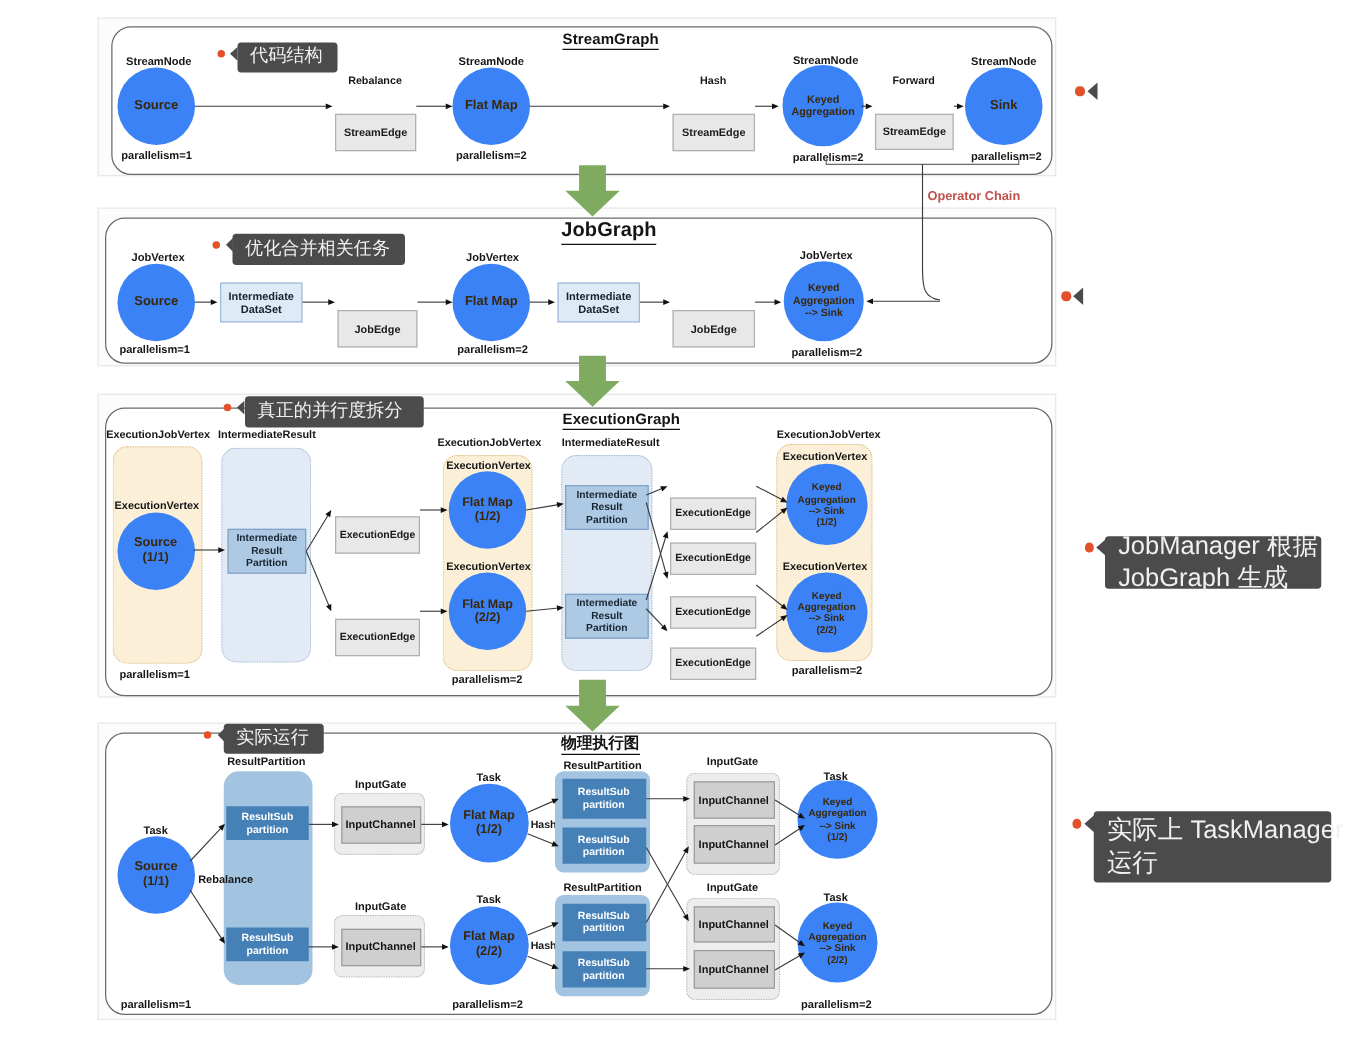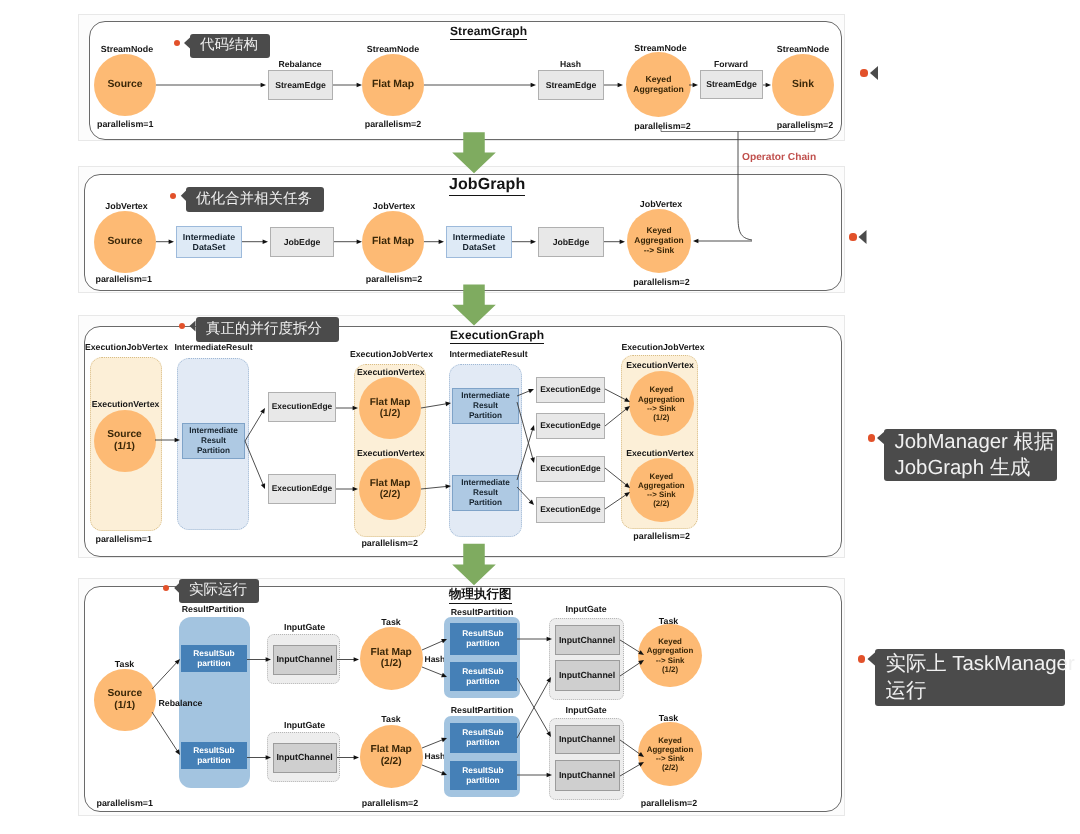--- a/index.html
+++ b/index.html
@@ -2,23 +2,23 @@
 <html><head>
 <meta charset="utf-8">
 <title>Flink Graph Transformation</title>
 <style>
 html,body{margin:0;padding:0;background:#ffffff;}
 body{width:1080px;height:834px;font-family:"Liberation Sans",sans-serif;overflow:hidden;-webkit-font-smoothing:antialiased;text-rendering:geometricPrecision;}
 #stage{position:relative;width:1080px;height:834px;background:#ffffff;}
 .outerbox{position:absolute;background:#fcfcfc;border:1px solid #e8e8e8;box-sizing:border-box;}
 .panel{position:absolute;background:#ffffff;border:1.1px solid #6a6a6a;border-radius:16px;box-sizing:border-box;}
 .ptitle{position:absolute;font-weight:bold;color:#141414;white-space:nowrap;border-bottom:1.3px solid #141414;line-height:1;padding-bottom:2px;}
-.circ{position:absolute;border-radius:50%;background:#fdba74;display:flex;align-items:center;justify-content:center;text-align:center;color:#3a2708;font-weight:bold;line-height:1.15;}
+.circ{position:absolute;border-radius:50%;background:#3b82f6;display:flex;align-items:center;justify-content:center;text-align:center;color:#3a2708;font-weight:bold;line-height:1.15;}
 .box{position:absolute;box-sizing:border-box;display:flex;align-items:center;justify-content:center;text-align:center;line-height:1.18;}
-.gbox{background:#e8e8e8;border:1px solid #b0b0b0;color:#1a1a1a;font-weight:bold;}
+.gbox{background:#e8e8e8;border:1px solid #b0b0b0;color:#1a1a1a;font-weight:bold;margin-top:21px;}
 .bbox{background:#deeaf6;border:1px solid #9dbadb;color:#16232f;font-weight:bold;}
 .lbl{position:absolute;font-weight:bold;color:#161616;white-space:nowrap;line-height:1.1;}
 svg.ov{position:absolute;left:0;top:0;width:1080px;height:834px;overflow:visible;}
 .callout{position:absolute;background:#4b4b4b;color:#f0f0f0;box-sizing:border-box;display:flex;flex-direction:column;justify-content:center;white-space:nowrap;border-radius:3px;}
 .cdot{position:absolute;border-radius:50%;background:#e2512a;}
 
 </style>
 </head>
 <body>
 
@@ -144,21 +144,21 @@
 <div class="callout" style="left:190px;top:33.5px;width:80px;height:24.5px;font-size:14.5px;padding-left:10px;justify-content:center;">代码结构</div>
 <div class="cdot" style="left:173.8px;top:40px;width:6px;height:6px;"></div>
 <div class="callout" style="left:186px;top:186.5px;width:138px;height:25px;font-size:14.5px;padding-left:10px;justify-content:center;">优化合并相关任务</div>
 <div class="cdot" style="left:170px;top:192.6px;width:6.4px;height:6.4px;"></div>
 <div class="callout" style="left:196px;top:316.5px;width:143px;height:25px;font-size:14.5px;padding-left:10px;justify-content:center;">真正的并行度拆分</div>
 <div class="cdot" style="left:179px;top:322.8px;width:6.4px;height:6.4px;"></div>
 <div class="callout" style="left:179px;top:578.5px;width:80px;height:24px;font-size:14.5px;padding-left:10px;justify-content:center;">实际运行</div>
 <div class="cdot" style="left:163px;top:584.8px;width:6.4px;height:6.4px;"></div>
 <div class="cdot" style="left:860.4px;top:69.4px;width:7.2px;height:7.2px;"></div>
 <div class="cdot" style="left:849.4px;top:233.4px;width:7.2px;height:7.2px;"></div>
-<div class="callout" style="left:884px;top:429px;width:173px;height:52px;font-size:20.4px;padding-left:10.5px;line-height:1.28;">
+<div class="callout" style="left:884px;top:429px;width:173px;height:42px;font-size:20.4px;padding-left:10.5px;line-height:1.28;">
       <span class="cl">JobManager 根据</span>
       <span class="cl">JobGraph 生成</span>
     </div>
 <div class="cdot" style="left:867.9px;top:434.4px;width:7.2px;height:7.2px;"></div>
 <div class="callout" style="left:875px;top:649px;width:190px;height:57px;font-size:20.4px;padding-left:10.5px;line-height:1.28;">
       <span class="cl">实际上 TaskManager</span>
       <span class="cl">运行</span>
     </div>
 <div class="cdot" style="left:857.9px;top:655.4px;width:7.2px;height:7.2px;"></div>
 <svg class="ov" viewBox="0 0 1080 834">

